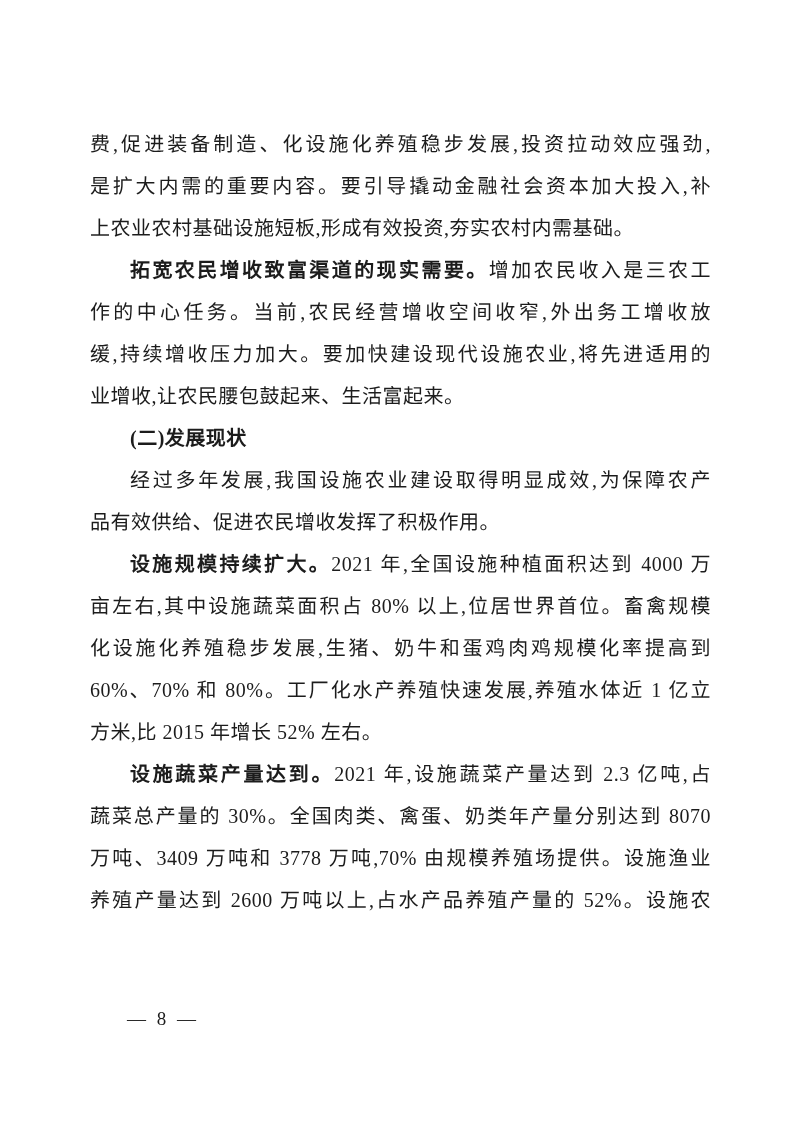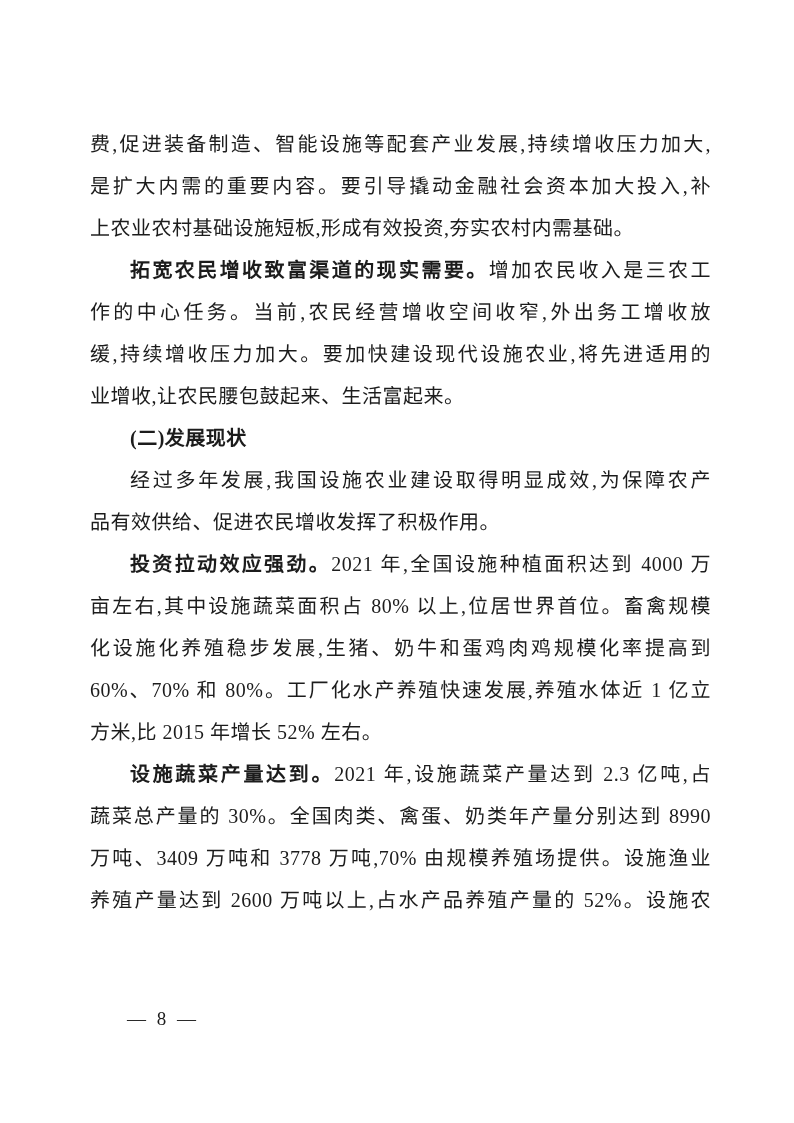--- a/index.html
+++ b/index.html
@@ -47,34 +47,34 @@
     line-height: 24px;
     letter-spacing: 3px;
     color: #1c1c1c;
   }
 </style>
 </head>
 <body>
 
 <div class="page">
   <div class="text-body">
-      <div class="line just"><span>费,促进装备制造、智能设施等配套产业发展,持续增收压力加大,</span></div>
+      <div class="line just"><span>费,促进装备制造、化设施化养殖稳步发展,投资拉动效应强劲,</span></div>
       <div class="line just"><span>是扩大内需的重要内容。要引导撬动金融社会资本加大投入,补</span></div>
       <div class="line"><span>上农业农村基础设施短板,形成有效投资,夯实农村内需基础。</span></div>
       <div class="line just indent"><span class="bold">拓宽农民增收致富渠道的现实需要。</span><span>增加农民收入是三农工</span></div>
       <div class="line just"><span>作的中心任务。当前,农民经营增收空间收窄,外出务工增收放</span></div>
       <div class="line just"><span>缓,持续增收压力加大。要加快建设现代设施农业,将先进适用的</span></div>
       <div class="line"><span>业增收,让农民腰包鼓起来、生活富起来。</span></div>
       <div class="line indent"><span class="bold">(二)发展现状</span></div>
       <div class="line just indent"><span>经过多年发展,我国设施农业建设取得明显成效,为保障农产</span></div>
       <div class="line"><span>品有效供给、促进农民增收发挥了积极作用。</span></div>
-      <div class="line just indent"><span class="bold">投资拉动效应强劲。</span><span>2021 年,全国设施种植面积达到 4000 万</span></div>
+      <div class="line just indent"><span class="bold">设施规模持续扩大。</span><span>2021 年,全国设施种植面积达到 4000 万</span></div>
       <div class="line just"><span>亩左右,其中设施蔬菜面积占 80% 以上,位居世界首位。畜禽规模</span></div>
       <div class="line just"><span>化设施化养殖稳步发展,生猪、奶牛和蛋鸡肉鸡规模化率提高到</span></div>
       <div class="line just"><span>60%、70% 和 80%。工厂化水产养殖快速发展,养殖水体近 1 亿立</span></div>
       <div class="line"><span>方米,比 2015 年增长 52% 左右。</span></div>
       <div class="line just indent"><span class="bold">设施蔬菜产量达到。</span><span>2021 年,设施蔬菜产量达到 2.3 亿吨,占</span></div>
-      <div class="line just"><span>蔬菜总产量的 30%。全国肉类、禽蛋、奶类年产量分别达到 8990</span></div>
+      <div class="line just"><span>蔬菜总产量的 30%。全国肉类、禽蛋、奶类年产量分别达到 8070</span></div>
       <div class="line just"><span>万吨、3409 万吨和 3778 万吨,70% 由规模养殖场提供。设施渔业</span></div>
       <div class="line just"><span>养殖产量达到 2600 万吨以上,占水产品养殖产量的 52%。设施农</span></div>
     </div>
   <div class="footer-pagenum">— 8 —</div>
 </div>
 
 </body></html>

